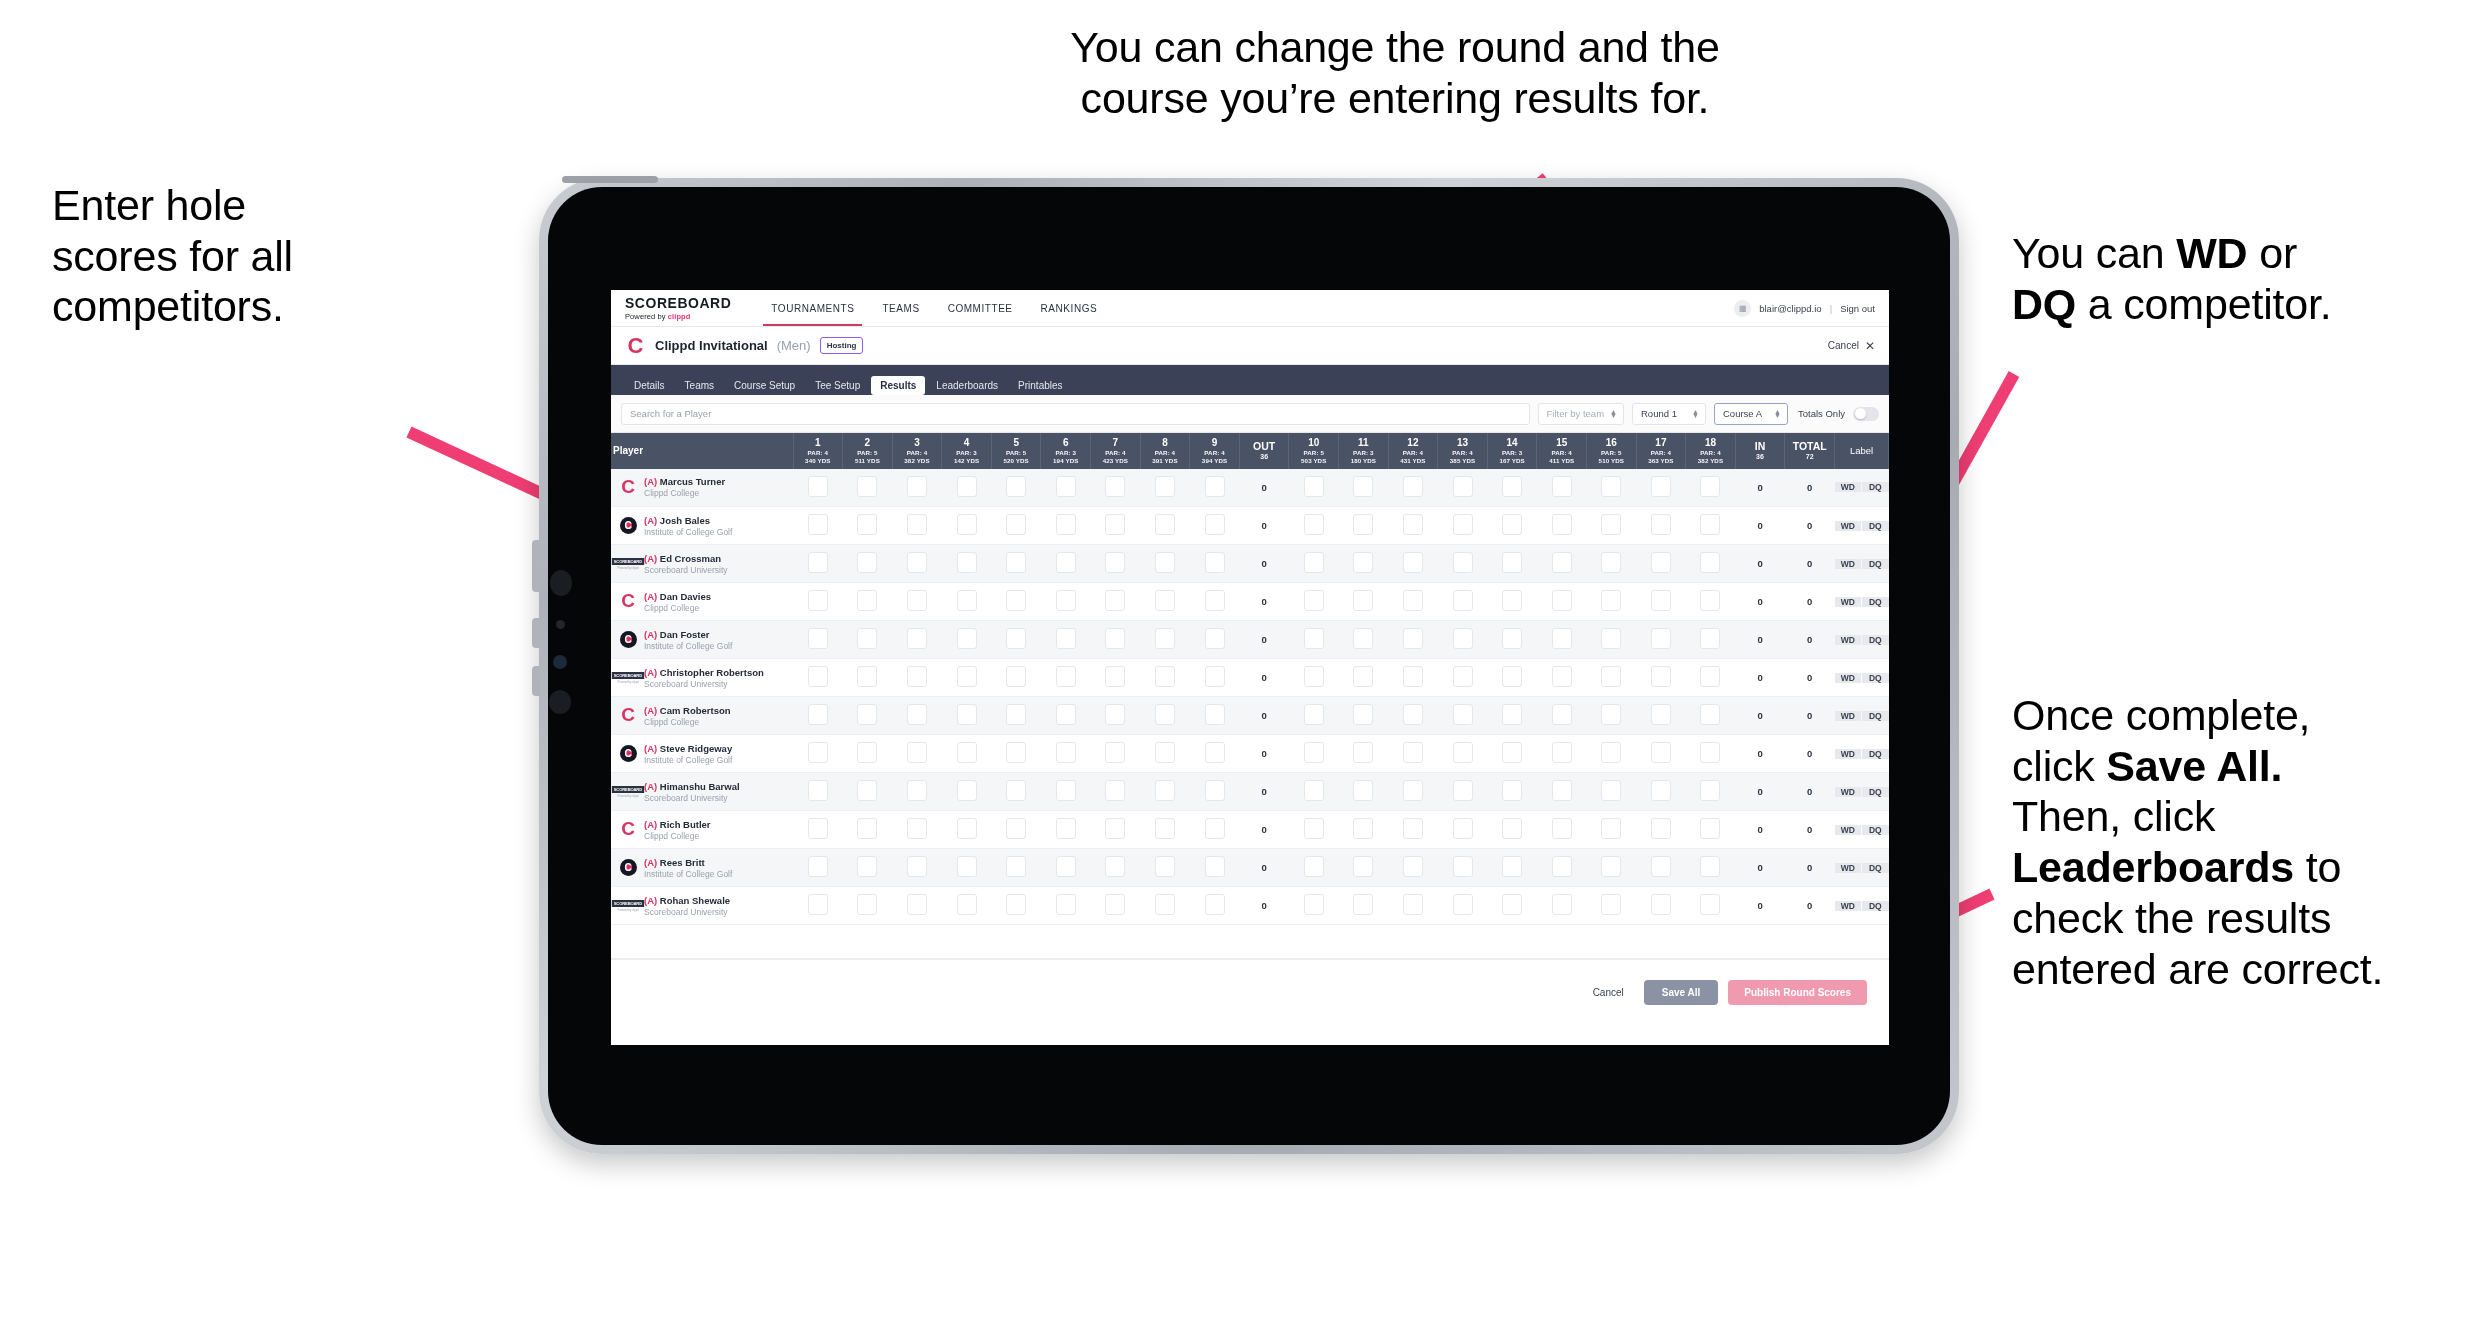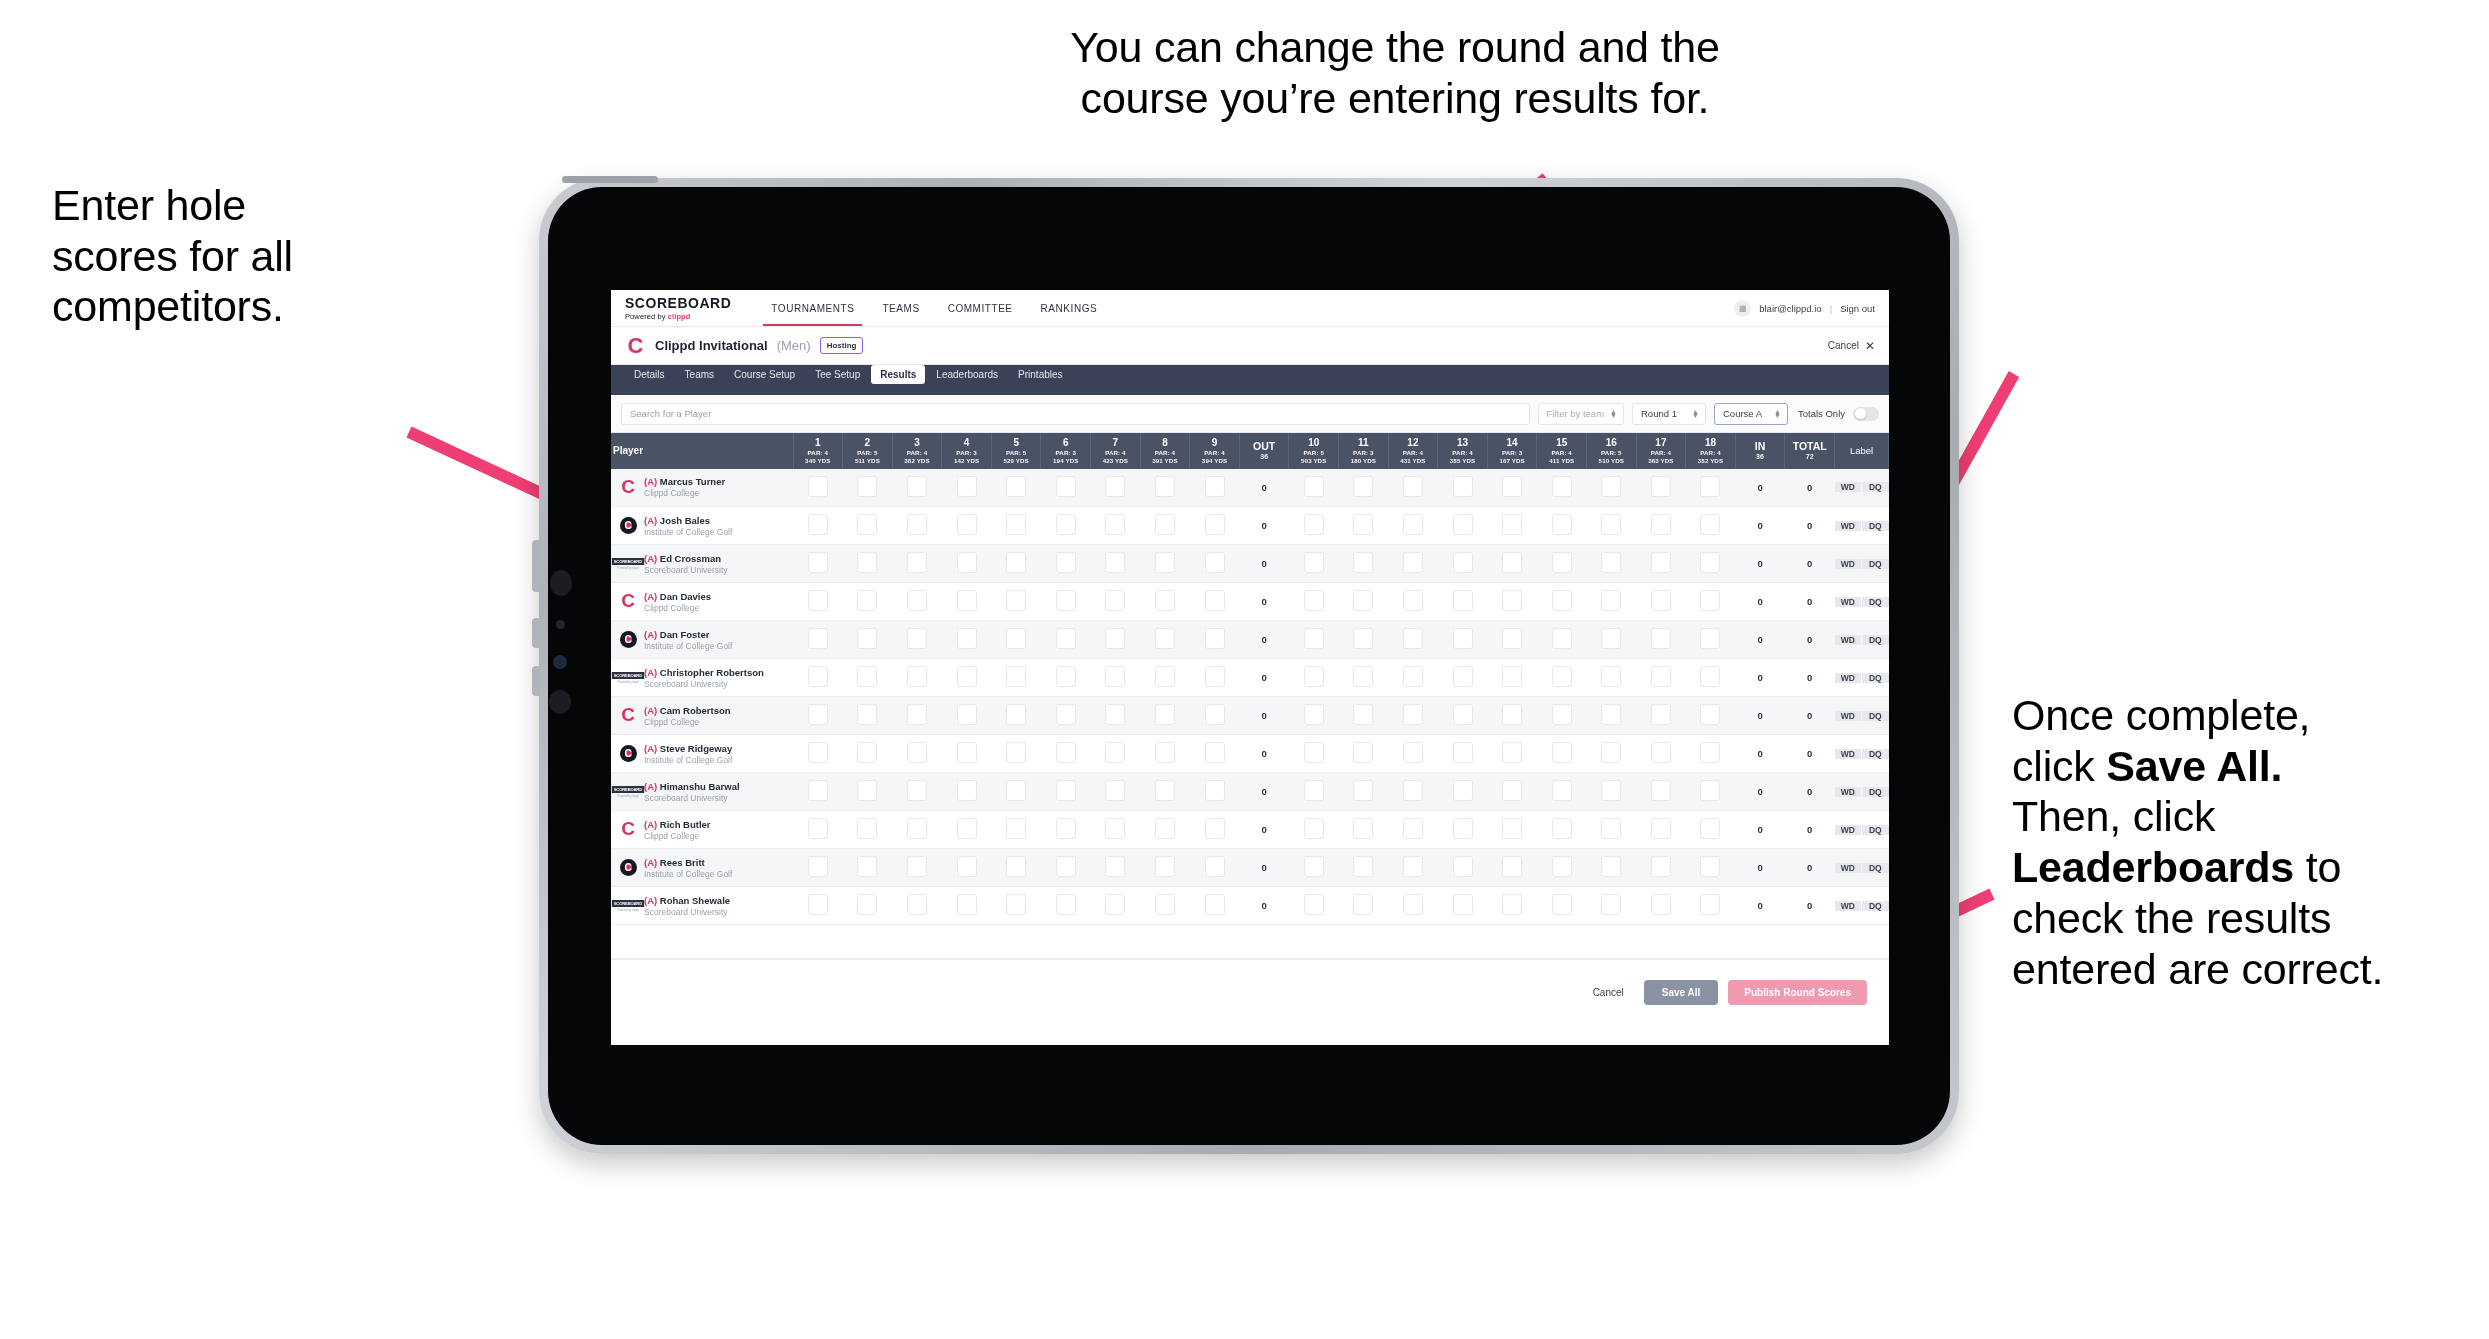--- a/index.html
+++ b/index.html
@@ -114,21 +114,21 @@
   #thost {
     font-size:8px; color:#2d3446; border:1px solid #8b5cf6; border-radius:3px;
     padding:3px 6px; font-weight:600;
   }
   #tbar-right { margin-left:auto; display:flex; align-items:center; gap:6px; cursor:pointer; }
   #cancel-label { font-size:10px; color:#3a4150; }
   #cancel-x { font-size:12px; color:#3a4150; line-height:1; }
 
   
   #tabs {
-    height:30px; background:#3b4257; display:flex; align-items:flex-start; padding:0 14px; gap:2px;
+    height:30px; background:#3b4257; display:flex; align-items:flex-end; padding:0 14px; gap:2px;
   }
   .tab {
     font-size:10px; color:#e4e7ed; padding:4px 9px; border-radius:3px; cursor:pointer;
     white-space:nowrap;
   }
   .tab.active { background:#fff; color:#2a3042; font-weight:600; }
 
   
   #filters {
     height:38px; background:#fbfbfc; border-bottom:1px solid #e6e8ec;
@@ -222,20 +222,22 @@
 <body>
 
 <div id="stage">
 
   <div class="callout" id="ann-top">You can change the round and the
 course you’re entering results for.</div>
   <div class="callout" id="ann-left">Enter hole
 scores for all
 competitors.</div>
 
+  <div class="callout" id="ann-wd"><span>You can </span><b>WD</b><span> or
+</span><b>DQ</b><span> a competitor.</span></div>
 
   <div class="callout" id="ann-save"><span>Once complete,
 click </span><b>Save All.</b><span>
 Then, click
 </span><b>Leaderboards</b><span> to
 check the results
 entered are correct.</span></div>
 
   <svg class="arrow" style="left:1520px;top:165px;" width="230" height="260" viewBox="0 0 230 260">
     <defs>

